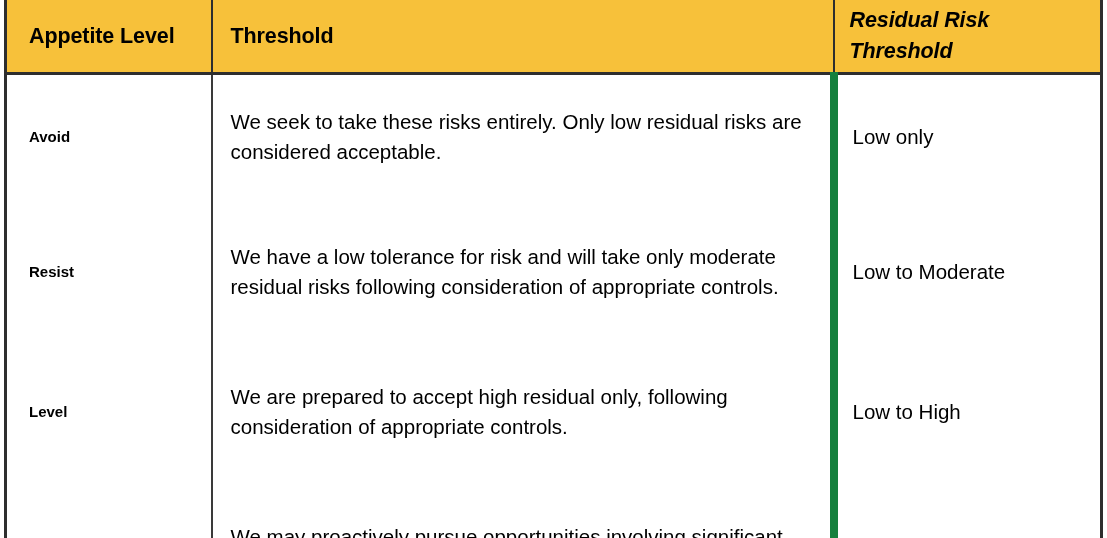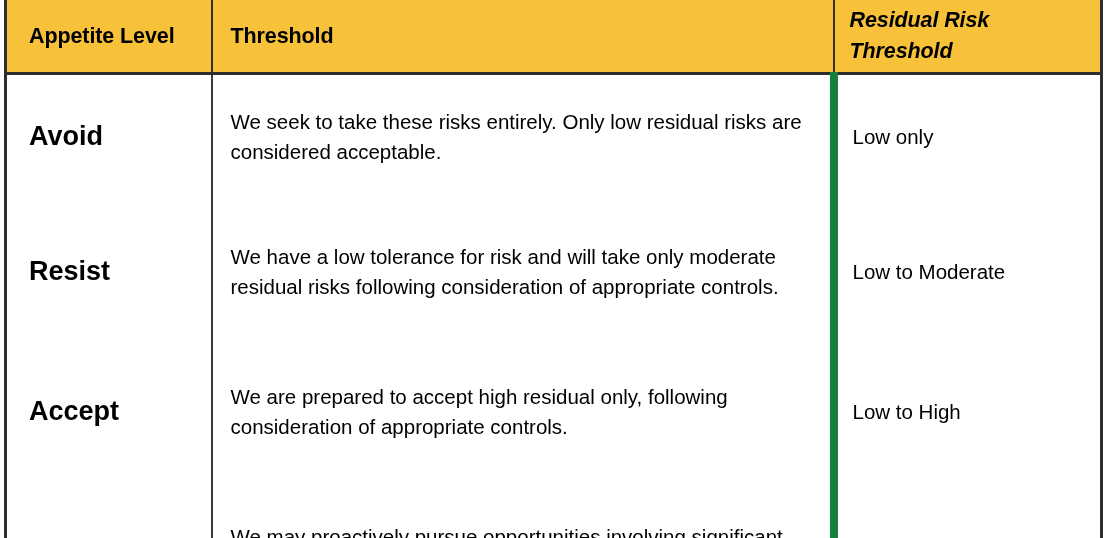--- a/index.html
+++ b/index.html
@@ -63,21 +63,21 @@
     vertical-align: middle;
     text-align: left;
     font-size: 20.5px;
     line-height: 1.46;
     border: 0;
     padding: 14px 0;
   }
 
   tbody td.cell-level {
     font-weight: bold;
-    font-size: 27px;
+    font-size: 15px;
     padding-left: 22px;
     padding-right: 8px;
   }
 
   tbody td.cell-definition {
     border-left: 2px solid #3a3a3a;
     padding-left: 18px;
     padding-right: 18px;
   }
 
@@ -120,21 +120,21 @@
         <td class="cell-level">Avoid</td>
         <td class="cell-definition">We seek to take these risks entirely. Only low residual risks are considered acceptable.</td>
         <td class="cell-threshold">Low only</td>
       </tr>
       <tr class="row-1">
         <td class="cell-level">Resist</td>
         <td class="cell-definition">We have a low tolerance for risk and will take only moderate residual risks following consideration of appropriate controls.</td>
         <td class="cell-threshold">Low to Moderate</td>
       </tr>
       <tr class="row-2">
-        <td class="cell-level">Accept</td>
+        <td class="cell-level">Level</td>
         <td class="cell-definition">We are prepared to accept high residual only, following consideration of appropriate controls.</td>
         <td class="cell-threshold">Low to High</td>
       </tr>
       <tr class="row-3">
         <td class="cell-level">Encourage</td>
         <td class="cell-definition">We may proactively pursue opportunities involving significant risk exposure where the potential rewards justify it.</td>
         <td class="cell-threshold">All residual risk levels</td>
       </tr>
     </tbody>
   </table>

